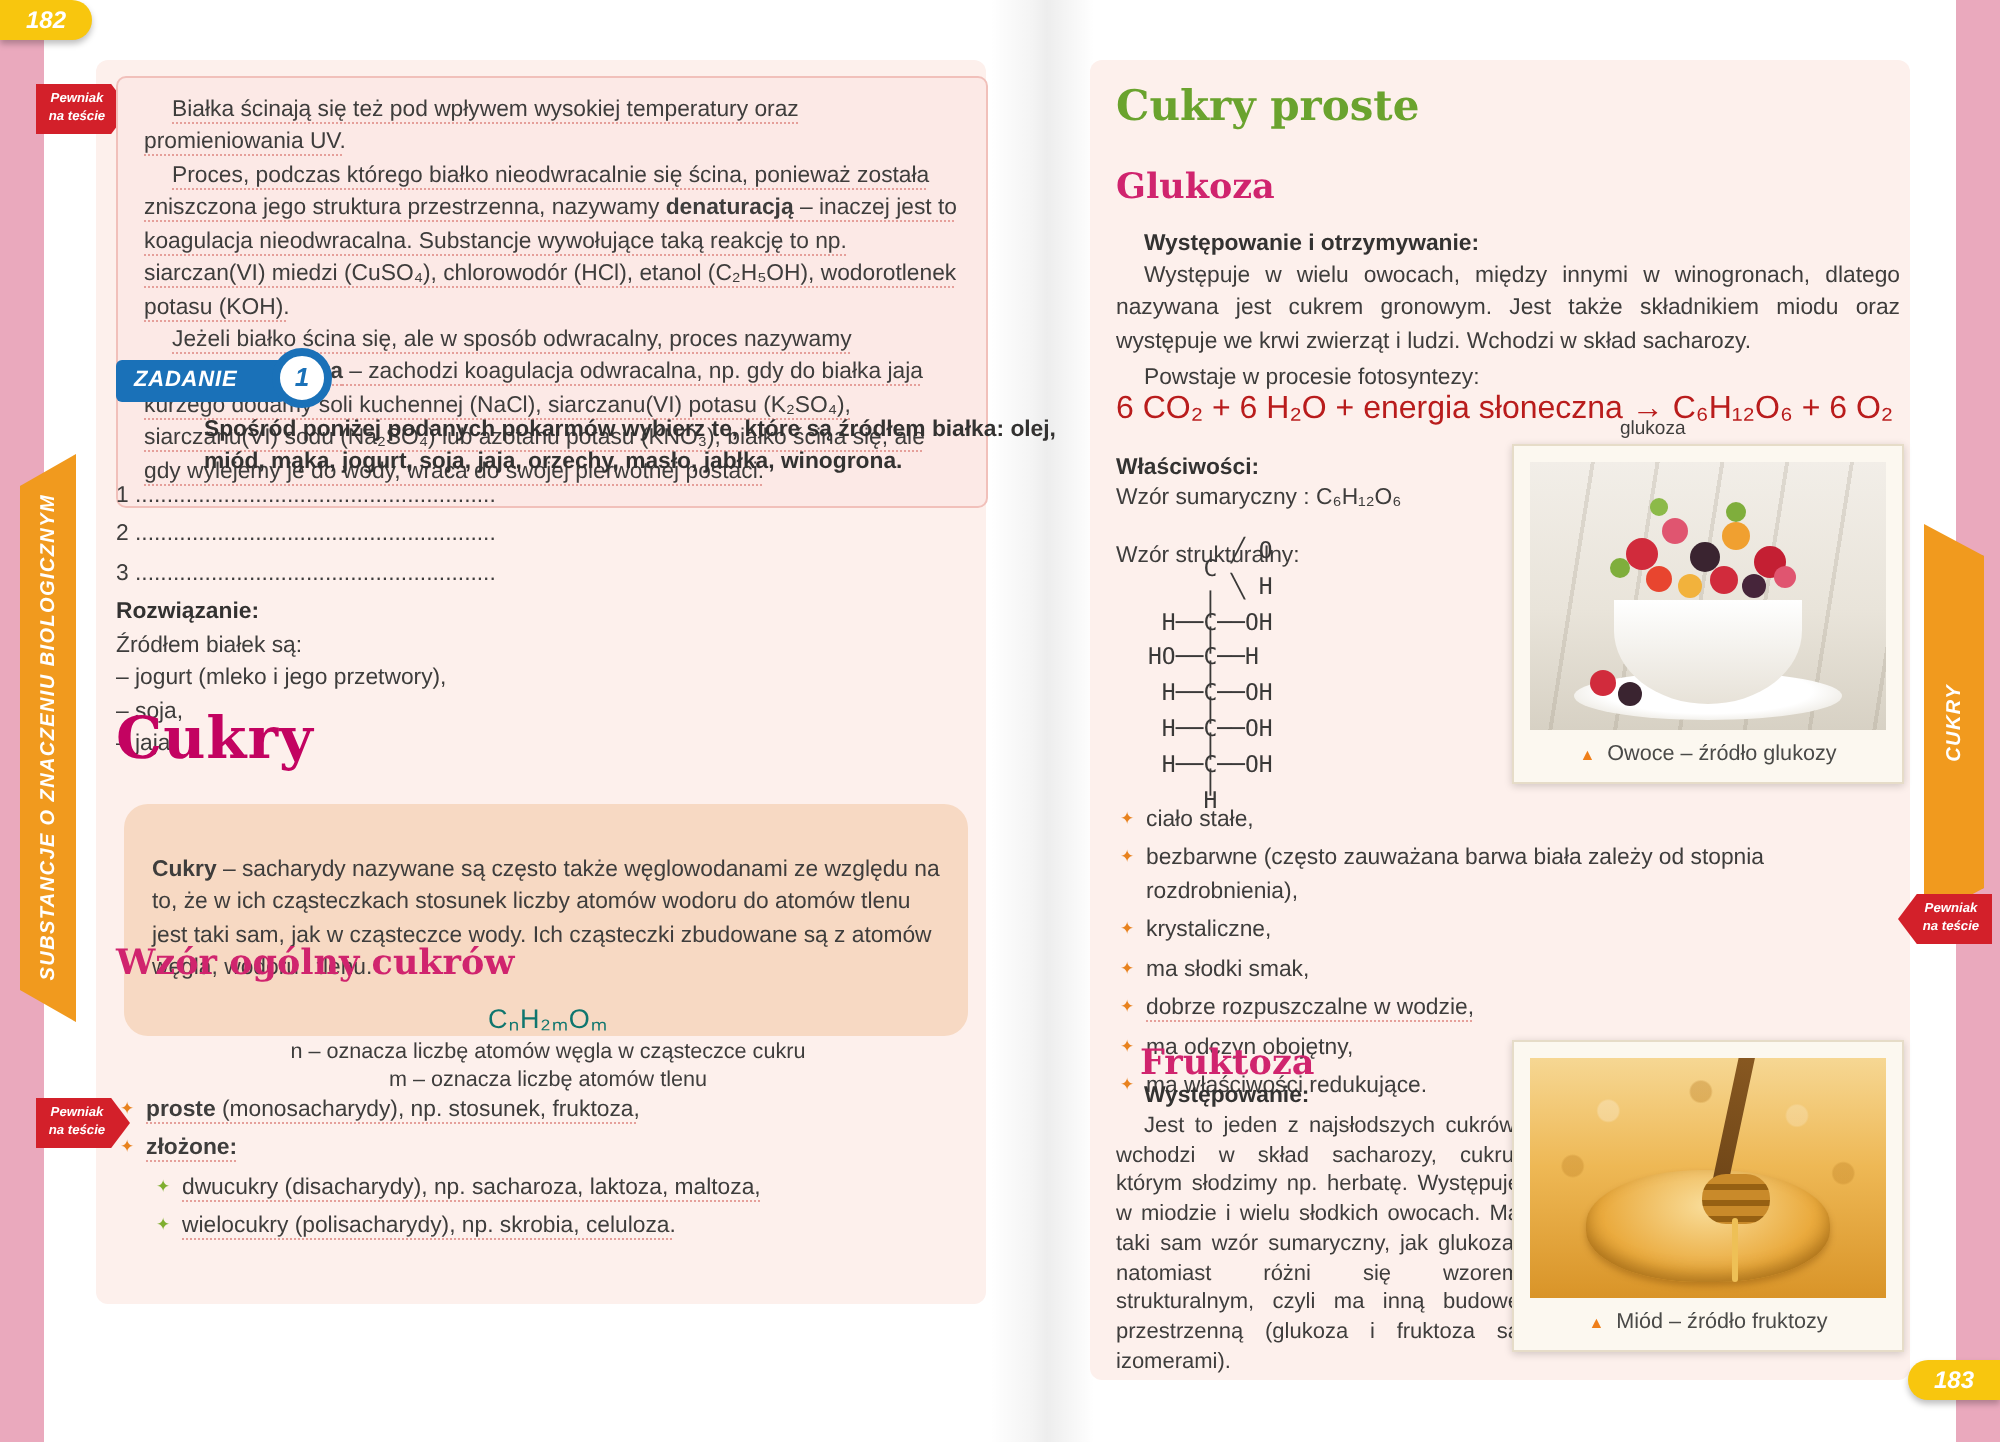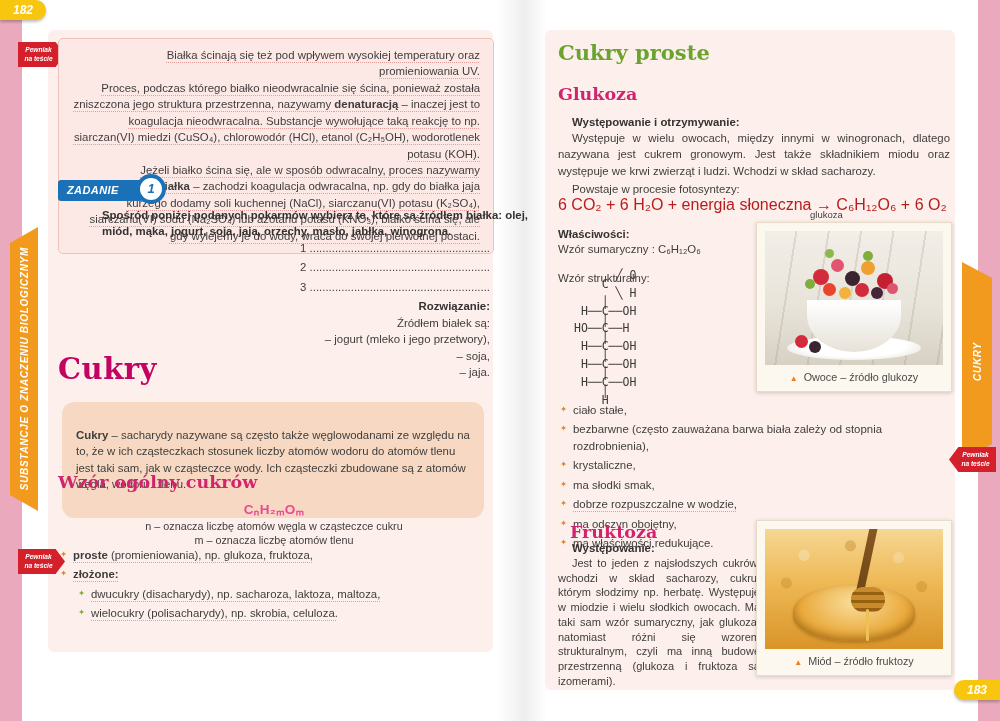--- a/index.html
+++ b/index.html
@@ -37,37 +37,37 @@
   
   .serif { font-family:"DejaVu Serif","Liberation Serif",serif; font-weight:bold; }
   .t-main   { font-size:29px; color:#c30361; letter-spacing:.5px; }
   .t-green  { font-size:21px; color:#6aa32e; }
   .t-pink   { font-size:17.5px; color:#d0246e; }
   .body-txt { font-size:11.4px; line-height:1.44; }
   .bold { font-weight:bold; color:#333231; }
   .ind { text-indent:14px; }
   .jst { text-align:justify; }
   .du { text-decoration:underline dotted #e59f9a 1px; text-underline-offset:2.6px; }
-  p { margin:0;text-align:right; }
+  p { margin:0; }
 
   .pink-box { position:absolute; left:58px; top:38px; width:408px; padding:8px 13px 9px;
               background:#fce9e6; border:1px solid #f1c0ba; border-radius:5px; }
 
   .task-ribbon { position:absolute; left:58px; top:180px; width:76px; height:21px; background:#1a71b8;
                  border-radius:3px; color:#fff; font-style:italic; font-weight:bold; font-size:11px;
                  line-height:21px; padding-left:9px; letter-spacing:.4px; }
   .task-circle { position:absolute; left:136px; top:174px; width:22px; height:22px; background:#fff;
                  border:4px solid #1a71b8; border-radius:50%; color:#1a71b8; font-weight:bold;
                  font-style:italic; font-size:13px; text-align:center; line-height:22px; }
 
   .def-box { position:absolute; left:62px; top:402px; width:394px; background:#f7d9c3;
              border-radius:12px; padding:25px 14px; }
 
   .center-col { text-align:center; }
-  .gen-formula { font-weight:bold; font-size:13.5px; color:#ec4899; letter-spacing:.4px; }
+  .gen-formula { font-weight:normal; font-size:13.5px; color:#0f766e; letter-spacing:.4px; }
   .fnote { font-size:10.8px; margin-top:2px; }
 
   ul.plain { list-style:none; margin:0; padding:0; }
   .bl { position:relative; padding-left:15px; margin-bottom:3px; }
   .bl::before { content:"✦"; position:absolute; left:2px; top:1px; font-size:8.5px; color:#e8821e; text-decoration:none; }
   .bl.lv2 { margin-left:18px; }
   .bl.green::before { color:#7fae2f; }
 
   .struct { font-family:"DejaVu Sans Mono",monospace; font-size:11.5px; line-height:8.9px;
             color:#3a3938; margin:0; white-space:pre; }
@@ -169,21 +169,21 @@
     <div class="fnote">m – oznacza liczbę atomów tlenu</div>
   </div>
 
   <div class="badge pt-right" style="left:18px; top:549px;">
     <span>Pewniak</span>
     <span>na teście</span>
   </div>
 
   <div class="abs body-txt" style="left:58px; top:547px; width:432px;">
     <ul class="plain">
-      <li class="bl du"><b>proste</b><span> (promieniowania), np. glukoza, fruktoza,</span></li>
+      <li class="bl du"><b>proste</b><span> (monosacharydy), np. stosunek, fruktoza,</span></li>
       <li class="bl du"><b>złożone:</b></li>
       <li class="bl lv2 green du"><span>dwucukry (disacharydy), np. sacharoza, laktoza, maltoza,</span></li>
       <li class="bl lv2 green du"><span>wielocukry (polisacharydy), np. skrobia, celuloza.</span></li>
     </ul>
   </div>
 
   <div class="pgtab l">182</div>
 
   <h1 class="abs serif t-green" style="left:558px; top:40px; margin:0;">Cukry proste</h1>
 

